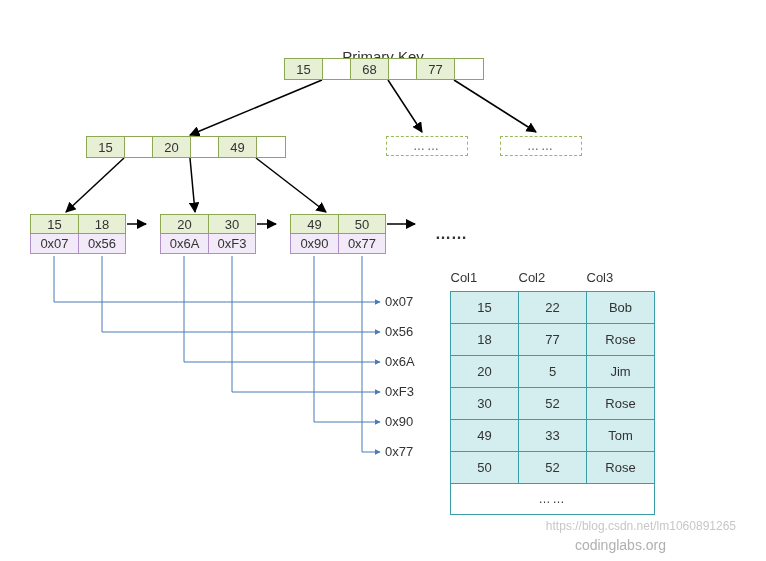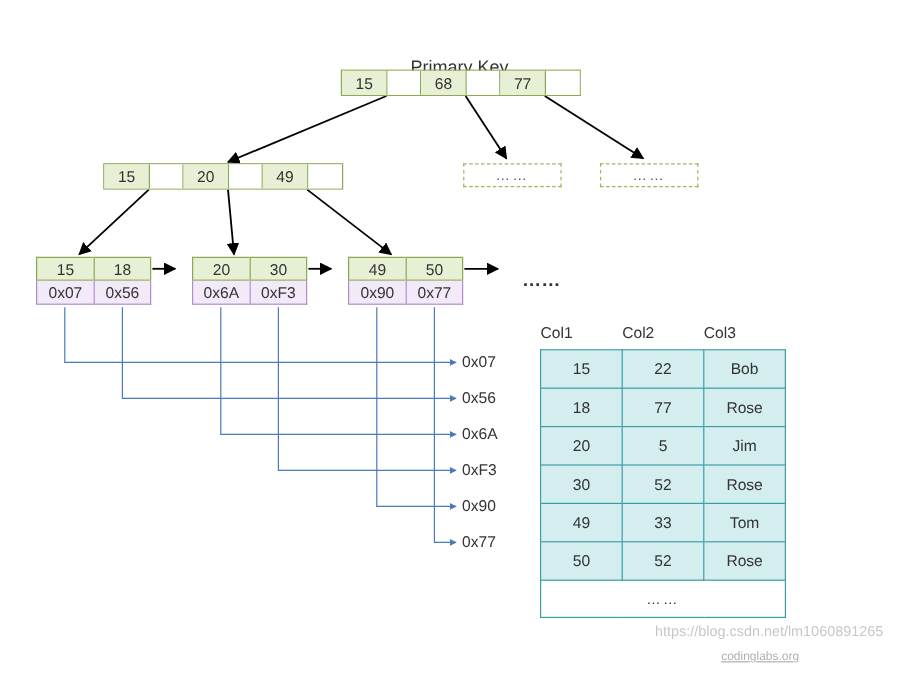--- a/index.html
+++ b/index.html
@@ -125,22 +125,21 @@
     right: 30px;
     color: #c7c7c7;
     font-size: 12px;
     text-align: right;
   }
   .watermark2 {
     position: absolute;
     bottom: 8px;
     right: 100px;
     color: #b0b0b0;
-    font-size: 10px;
-    text-decoration: underline;
+    font-size: 14px;
   }
   svg.lines {
     position: absolute;
     top: 0; left: 0;
     width: 766px;
     height: 561px;
     pointer-events: none;
   }
 </style>
 </head>

